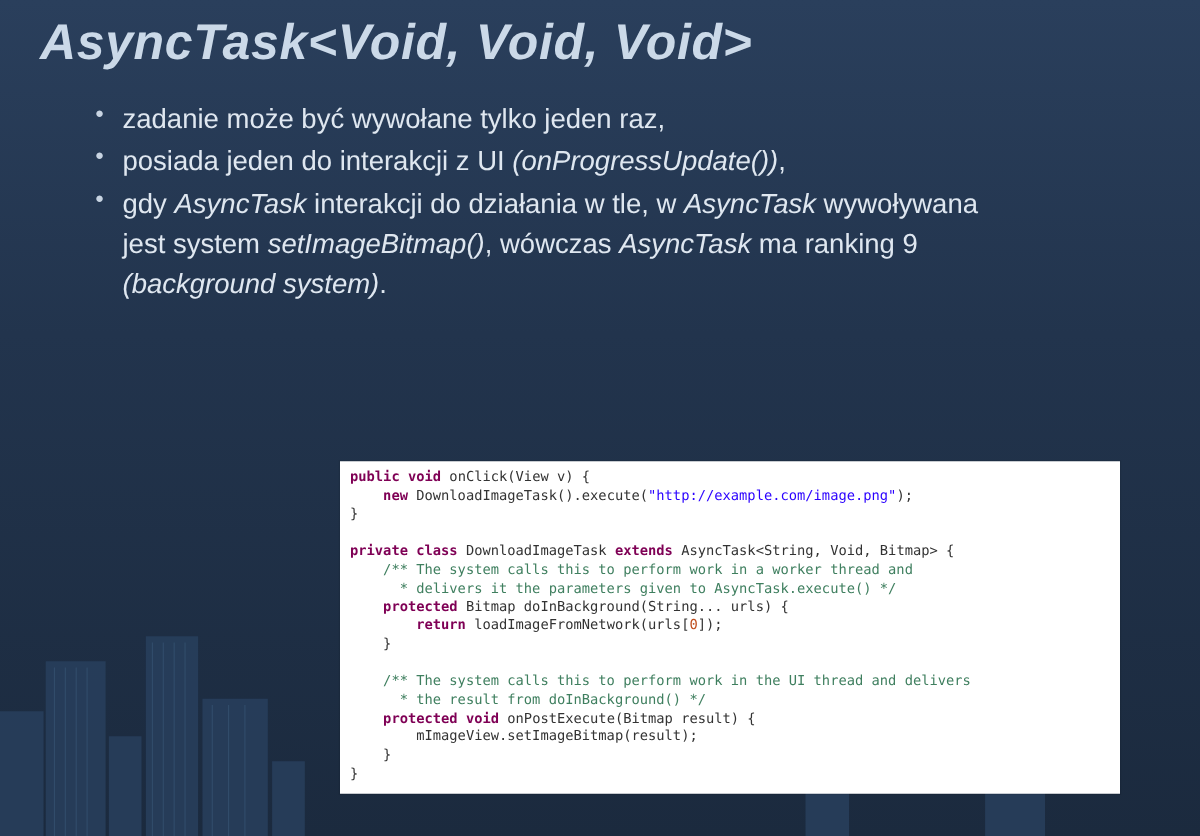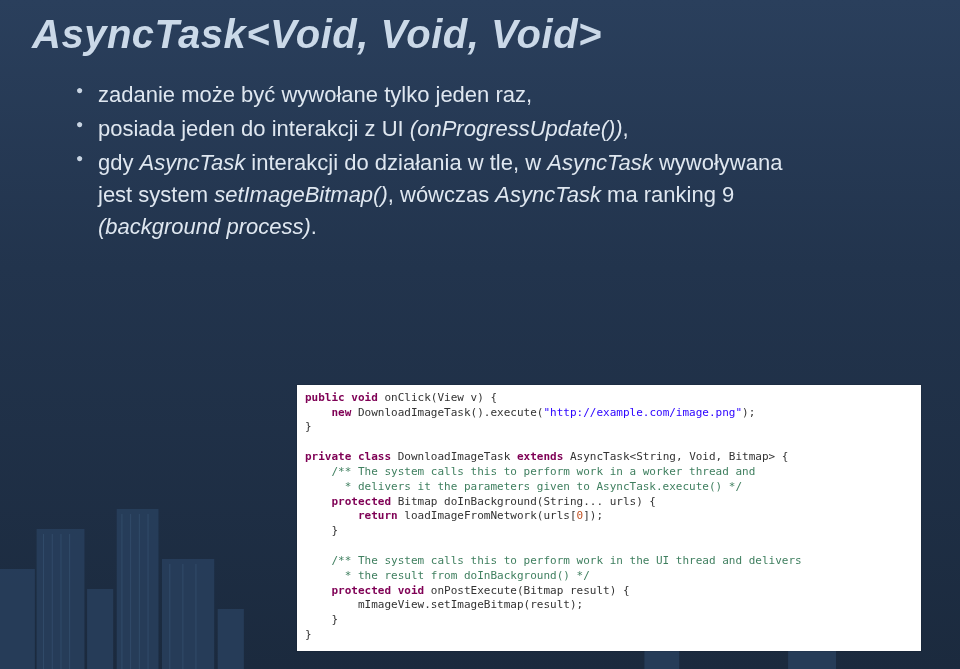--- a/index.html
+++ b/index.html
@@ -54,31 +54,30 @@
     position: absolute;
     left: 0;
     top: 0.25em;
     font-size: 12px;
     color: #c8d4e2;
   }
   .em { font-style: italic; }
   .code-box {
     position: absolute;
     left: 272px;
-    bottom: 18px;
+    bottom: 34px;
     width: 624px;
     background: #ffffff;
     color: #333;
     font-family: "Courier New", monospace;
     font-size: 11px;
     line-height: 1.35;
     padding: 6px 8px 8px 8px;
     box-sizing: border-box;
     box-shadow: 0 0 0 1px rgba(0,0,0,0.08);
-    margin-left: 25px;
   }
   .code-box pre {
     margin: 0;
     white-space: pre;
   }
   .kw { color: #7f0055; font-weight: bold; }
   .str { color: #2a00ff; }
   .com { color: #3f7f5f; }
   .lit { color: #c05020; }
 </style>
@@ -116,21 +115,21 @@
   </div>
 
   <h1 class="title">AsyncTask&lt;Void, Void, Void&gt;</h1>
 
   <ul class="bullets">
     <li>zadanie może być wywołane tylko jeden raz,</li>
     <li>
       <span>posiada jeden do interakcji z UI </span><span class="em">(onProgressUpdate())</span><span>,</span>
     </li>
     <li>
-      <span>gdy </span><span class="em">AsyncTask</span><span> interakcji do działania w tle, w </span><span class="em">AsyncTask</span><span> wywoływana jest system </span><span class="em">setImageBitmap()</span><span>, wówczas </span><span class="em">AsyncTask</span><span> ma ranking 9 </span><span class="em">(background process)</span><span>.</span>
+      <span>gdy </span><span class="em">AsyncTask</span><span> interakcji do działania w tle, w </span><span class="em">AsyncTask</span><span> wywoływana jest system </span><span class="em">setImageBitmap()</span><span>, wówczas </span><span class="em">AsyncTask</span><span> ma ranking 9 </span><span class="em">(background system)</span><span>.</span>
     </li>
   </ul>
 
   <div class="code-box">
 <pre><span class="kw">public void</span><span> onClick(View v) {</span>
 <span class="kw">    new</span><span> DownloadImageTask().execute(</span><span class="str">"http://example.com/image.png"</span><span>);</span>
 <span>}</span>
 <span></span>
 <span class="kw">private class</span><span> DownloadImageTask </span><span class="kw">extends</span><span> AsyncTask&lt;String, Void, Bitmap&gt; {</span>
 <span class="com">    /** The system calls this to perform work in a worker thread and</span>

